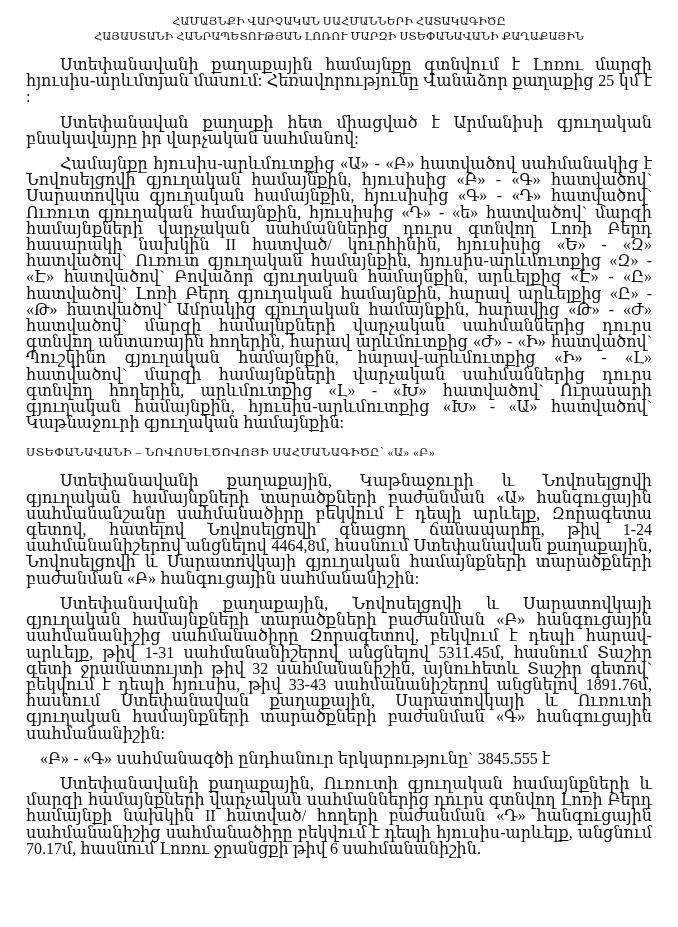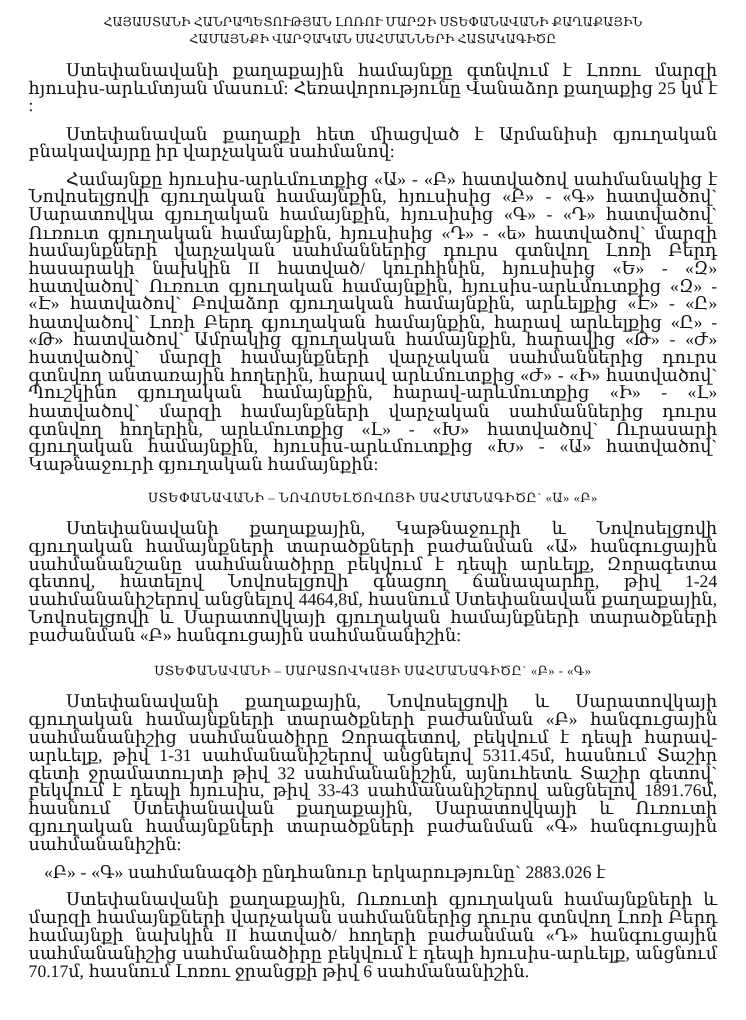--- a/index.html
+++ b/index.html
@@ -39,21 +39,21 @@
   p.body-par {
     font-size: 16px;
     line-height: 16.2px;
     text-align: justify;
     margin: 0 0 9px 0;
     text-indent: 34px;
     color: #111;
     word-spacing: 0.3px;
   }
   .section-head {
-    text-align: center;
+    text-align: left;
     font-size: 11.6px;
     line-height: 16px;
     margin: 14px 0 12px 0;
     color: #111;
     letter-spacing: 0.4px;
   }
   .section-head.second {
     margin-top: 16px;
   }
   p.quoted {
@@ -63,38 +63,37 @@
     margin-bottom: 10px;
   }
 </style>
 </head>
 <body>
 
 <div class="page">
   <div class="inner">
 
     <div class="doc-title">
+      <span class="line">ՀԱՄԱՅՆՔԻ ՎԱՐՉԱԿԱՆ ՍԱՀՄԱՆՆԵՐԻ ՀԱՏԱԿԱԳԻԾԸ</span>
       <span class="line">ՀԱՅԱՍՏԱՆԻ ՀԱՆՐԱՊԵՏՈՒԹՅԱՆ ԼՈՌՈՒ ՄԱՐԶԻ ՍՏԵՓԱՆԱՎԱՆԻ ՔԱՂԱՔԱՅԻՆ</span>
-      <span class="line">ՀԱՄԱՅՆՔԻ ՎԱՐՉԱԿԱՆ ՍԱՀՄԱՆՆԵՐԻ ՀԱՏԱԿԱԳԻԾԸ</span>
     </div>
 
     <p class="body-par">Ստեփանավանի քաղաքային համայնքը գտնվում է Լոռու մարզի հյուսիս-արևմտյան մասում: Հեռավորությունը Վանաձոր քաղաքից 25 կմ է :</p>
 
     <p class="body-par">Ստեփանավան քաղաքի հետ միացված է Արմանիսի գյուղական բնակավայրը իր վարչական սահմանով:</p>
 
     <p class="body-par big-block">Համայնքը հյուսիս-արևմուտքից «Ա» - «Բ» հատվածով սահմանակից է Նովոսելցովի գյուղական համայնքին, հյուսիսից «Բ» - «Գ» հատվածով` Սարատովկա գյուղական համայնքին, հյուսիսից «Գ» - «Դ» հատվածով` Ուռուտ գյուղական համայնքին, հյուսիսից «Դ» - «ե» հատվածով` մարզի համայնքների վարչական սահմաններից դուրս գտնվող Լոռի Բերդ հասարակի նախկին II հատված/ կուրհինին, հյուսիսից «Ե» - «Զ» հատվածով` Ուռուտ գյուղական համայնքին, հյուսիս-արևմուտքից «Զ» - «Է» հատվածով` Բովաձոր գյուղական համայնքին, արևելքից «Է» - «Ը» հատվածով` Լոռի Բերդ գյուղական համայնքին, հարավ արևելքից «Ը» - «Թ» հատվածով` Ամրակից գյուղական համայնքին, հարավից «Թ» - «Ժ» հատվածով` մարզի համայնքների վարչական սահմաններից դուրս գտնվող անտառային հողերին, հարավ արևմուտքից «Ժ» - «Ի» հատվածով` Պուշկինո գյուղական համայնքին, հարավ-արևմուտքից «Ի» - «Լ» հատվածով` մարզի համայնքների վարչական սահմաններից դուրս գտնվող հողերին, արևմուտքից «Լ» - «Խ» հատվածով` Ուրասարի գյուղական համայնքին, հյուսիս-արևմուտքից «Խ» - «Ա» հատվածով` Կաթնաջուրի գյուղական համայնքին:</p>
 
     <div class="section-head">ՍՏԵՓԱՆԱՎԱՆԻ – ՆՈՎՈՍԵԼԾՈՎՈՅԻ ՍԱՀՄԱՆԱԳԻԾԸ` «Ա»  «Բ»</div>
 
     <p class="body-par">Ստեփանավանի քաղաքային, Կաթնաջուրի և Նովոսելցովի գյուղական համայնքների տարածքների բաժանման «Ա» հանգուցային սահմանանշանը սահմանածիրը բեկվում է դեպի արևելք, Զորագետա գետով, հատելով Նովոսելցովի գնացող ճանապարհը, թիվ 1-24 սահմանանիշերով անցնելով 4464,8մ, հասնում Ստեփանավան քաղաքային, Նովոսելցովի և Սարատովկայի գյուղական համայնքների տարածքների բաժանման «Բ» հանգուցային սահմանանիշին:</p>
 
 
-    <div class="section-head second">ՍՏԵՓԱՆԱՎԱՆԻ – ՍԱՐԱՏՈՎԿԱՅԻ ՍԱՀՄԱՆԱԳԻԾԸ` «Բ» - «Գ»</div>
 
     <p class="body-par">Ստեփանավանի քաղաքային, Նովոսելցովի և Սարատովկայի գյուղական համայնքների տարածքների բաժանման «Բ» հանգուցային սահմանանիշից սահմանածիրը Զորագետով, բեկվում է դեպի հարավ-արևելք, թիվ 1-31 սահմանանիշերով անցնելով 5311.45մ, հասնում Տաշիր գետի ջրամատույտի թիվ 32 սահմանանիշին, այնուհետև Տաշիր գետով` բեկվում է դեպի հյուսիս, թիվ 33-43 սահմանանիշերով անցնելով 1891.76մ, հասնում Ստեփանավան քաղաքային, Սարատովկայի և Ուռուտի գյուղական համայնքների տարածքների բաժանման «Գ» հանգուցային սահմանանիշին:</p>
 
-    <p class="body-par quoted">«Բ» - «Գ» սահմանագծի ընդհանուր երկարությունը` 2883.026 է</p>
+    <p class="body-par quoted">«Բ» - «Գ» սահմանագծի ընդհանուր երկարությունը` 3845.555 է</p>
 
 
     <p class="body-par">Ստեփանավանի քաղաքային, Ուռուտի գյուղական համայնքների և մարզի համայնքների վարչական սահմաններից դուրս գտնվող Լոռի Բերդ համայնքի նախկին II հատված/ հողերի բաժանման «Դ» հանգուցային սահմանանիշից սահմանածիրը բեկվում է դեպի հյուսիս-արևելք, անցնում 70.17մ, հասնում Լոռու ջրանցքի թիվ 6 սահմանանիշին.</p>
 
   </div>
 </div>
 
 </body></html>

